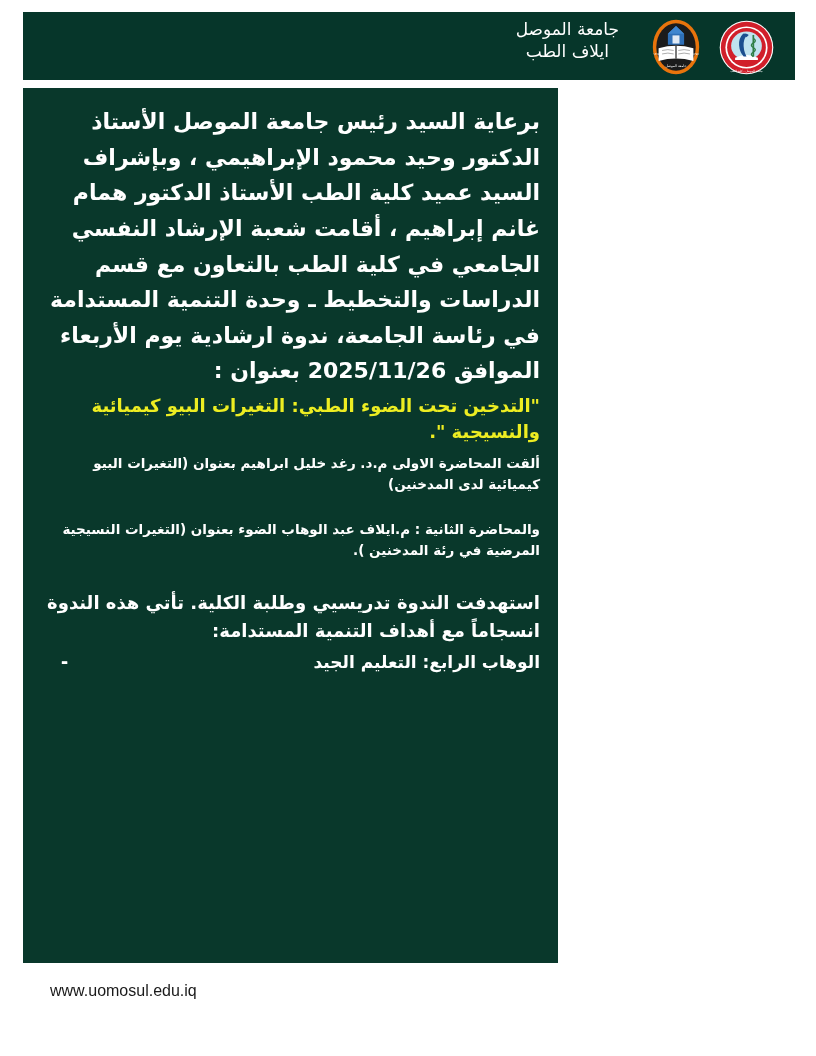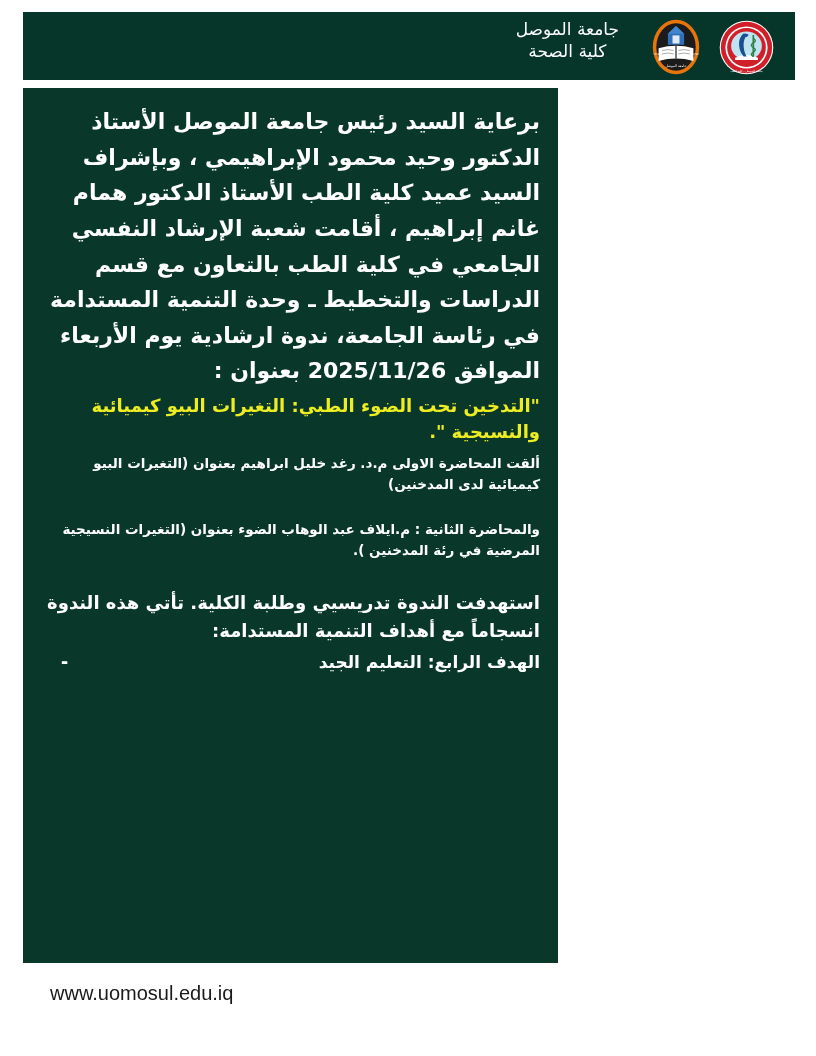--- a/index.html
+++ b/index.html
@@ -228,34 +228,34 @@
   }
   .goals li .dash {
     position:absolute; left:24px; top:0;
   }
 
   
   .footer-url {
     position:absolute;
     left:50px; top:982px;
     font-family:"Liberation Sans", sans-serif;
-    font-size:20px; color:#1a1a1a;
+    font-size:16px; color:#1a1a1a;
     direction:ltr; text-align:left;
   }
 </style>
 </head>
 <body>
 
 <div class="page">
 
   <div class="header-bar">
 
     <div class="header-titles">
       <div class="line">جامعة الموصل</div>
-      <div class="line">كلية الصحة</div>
+      <div class="line">ايلاف الطب</div>
     </div>
 
     <svg class="logo-uni" viewBox="0 0 100 100">
       <ellipse cx="50" cy="50" rx="40" ry="47" fill="#e8740c"></ellipse>
       <ellipse cx="50" cy="50" rx="34" ry="41" fill="#1b1b1b"></ellipse>
       <path d="M50 14 L64 27 L64 46 L36 46 L36 27 Z" fill="#2e6fb7"></path>
       <path d="M50 14 L64 27 L36 27 Z" fill="#3f86cf"></path>
       <rect x="44" y="30" width="12" height="14" fill="#ffffff" opacity=".85"></rect>
       <path d="M20 52 Q50 44 80 52 L80 74 Q50 66 20 74 Z" fill="#ffffff"></path>
       <path d="M50 48 L50 70" stroke="#1b1b1b" stroke-width="2"></path>
@@ -419,21 +419,21 @@
         <p class="lect gapped">والمحاضرة الثانية : م.ايلاف عبد الوهاب  الضوء بعنوان (التغيرات النسيجية المرضية في رئة المدخنين ).</p>
 
         <p class="closing">استهدفت الندوة  تدريسيي وطلبة الكلية. تأتي هذه الندوة انسجاماً مع أهداف التنمية المستدامة:</p>
 
         <ul class="goals">
           <li>
             <span class="dash">-</span>
           </li>
           <li>
             <span class="dash">-</span>
-            <span>الهدف الرابع:  التعليم الجيد</span>
+            <span>الوهاب الرابع:  التعليم الجيد</span>
           </li>
         </ul>
 
       </div>
     </div>
   </div>
 
   <div class="footer-url">www.uomosul.edu.iq</div>
 
 </div>

